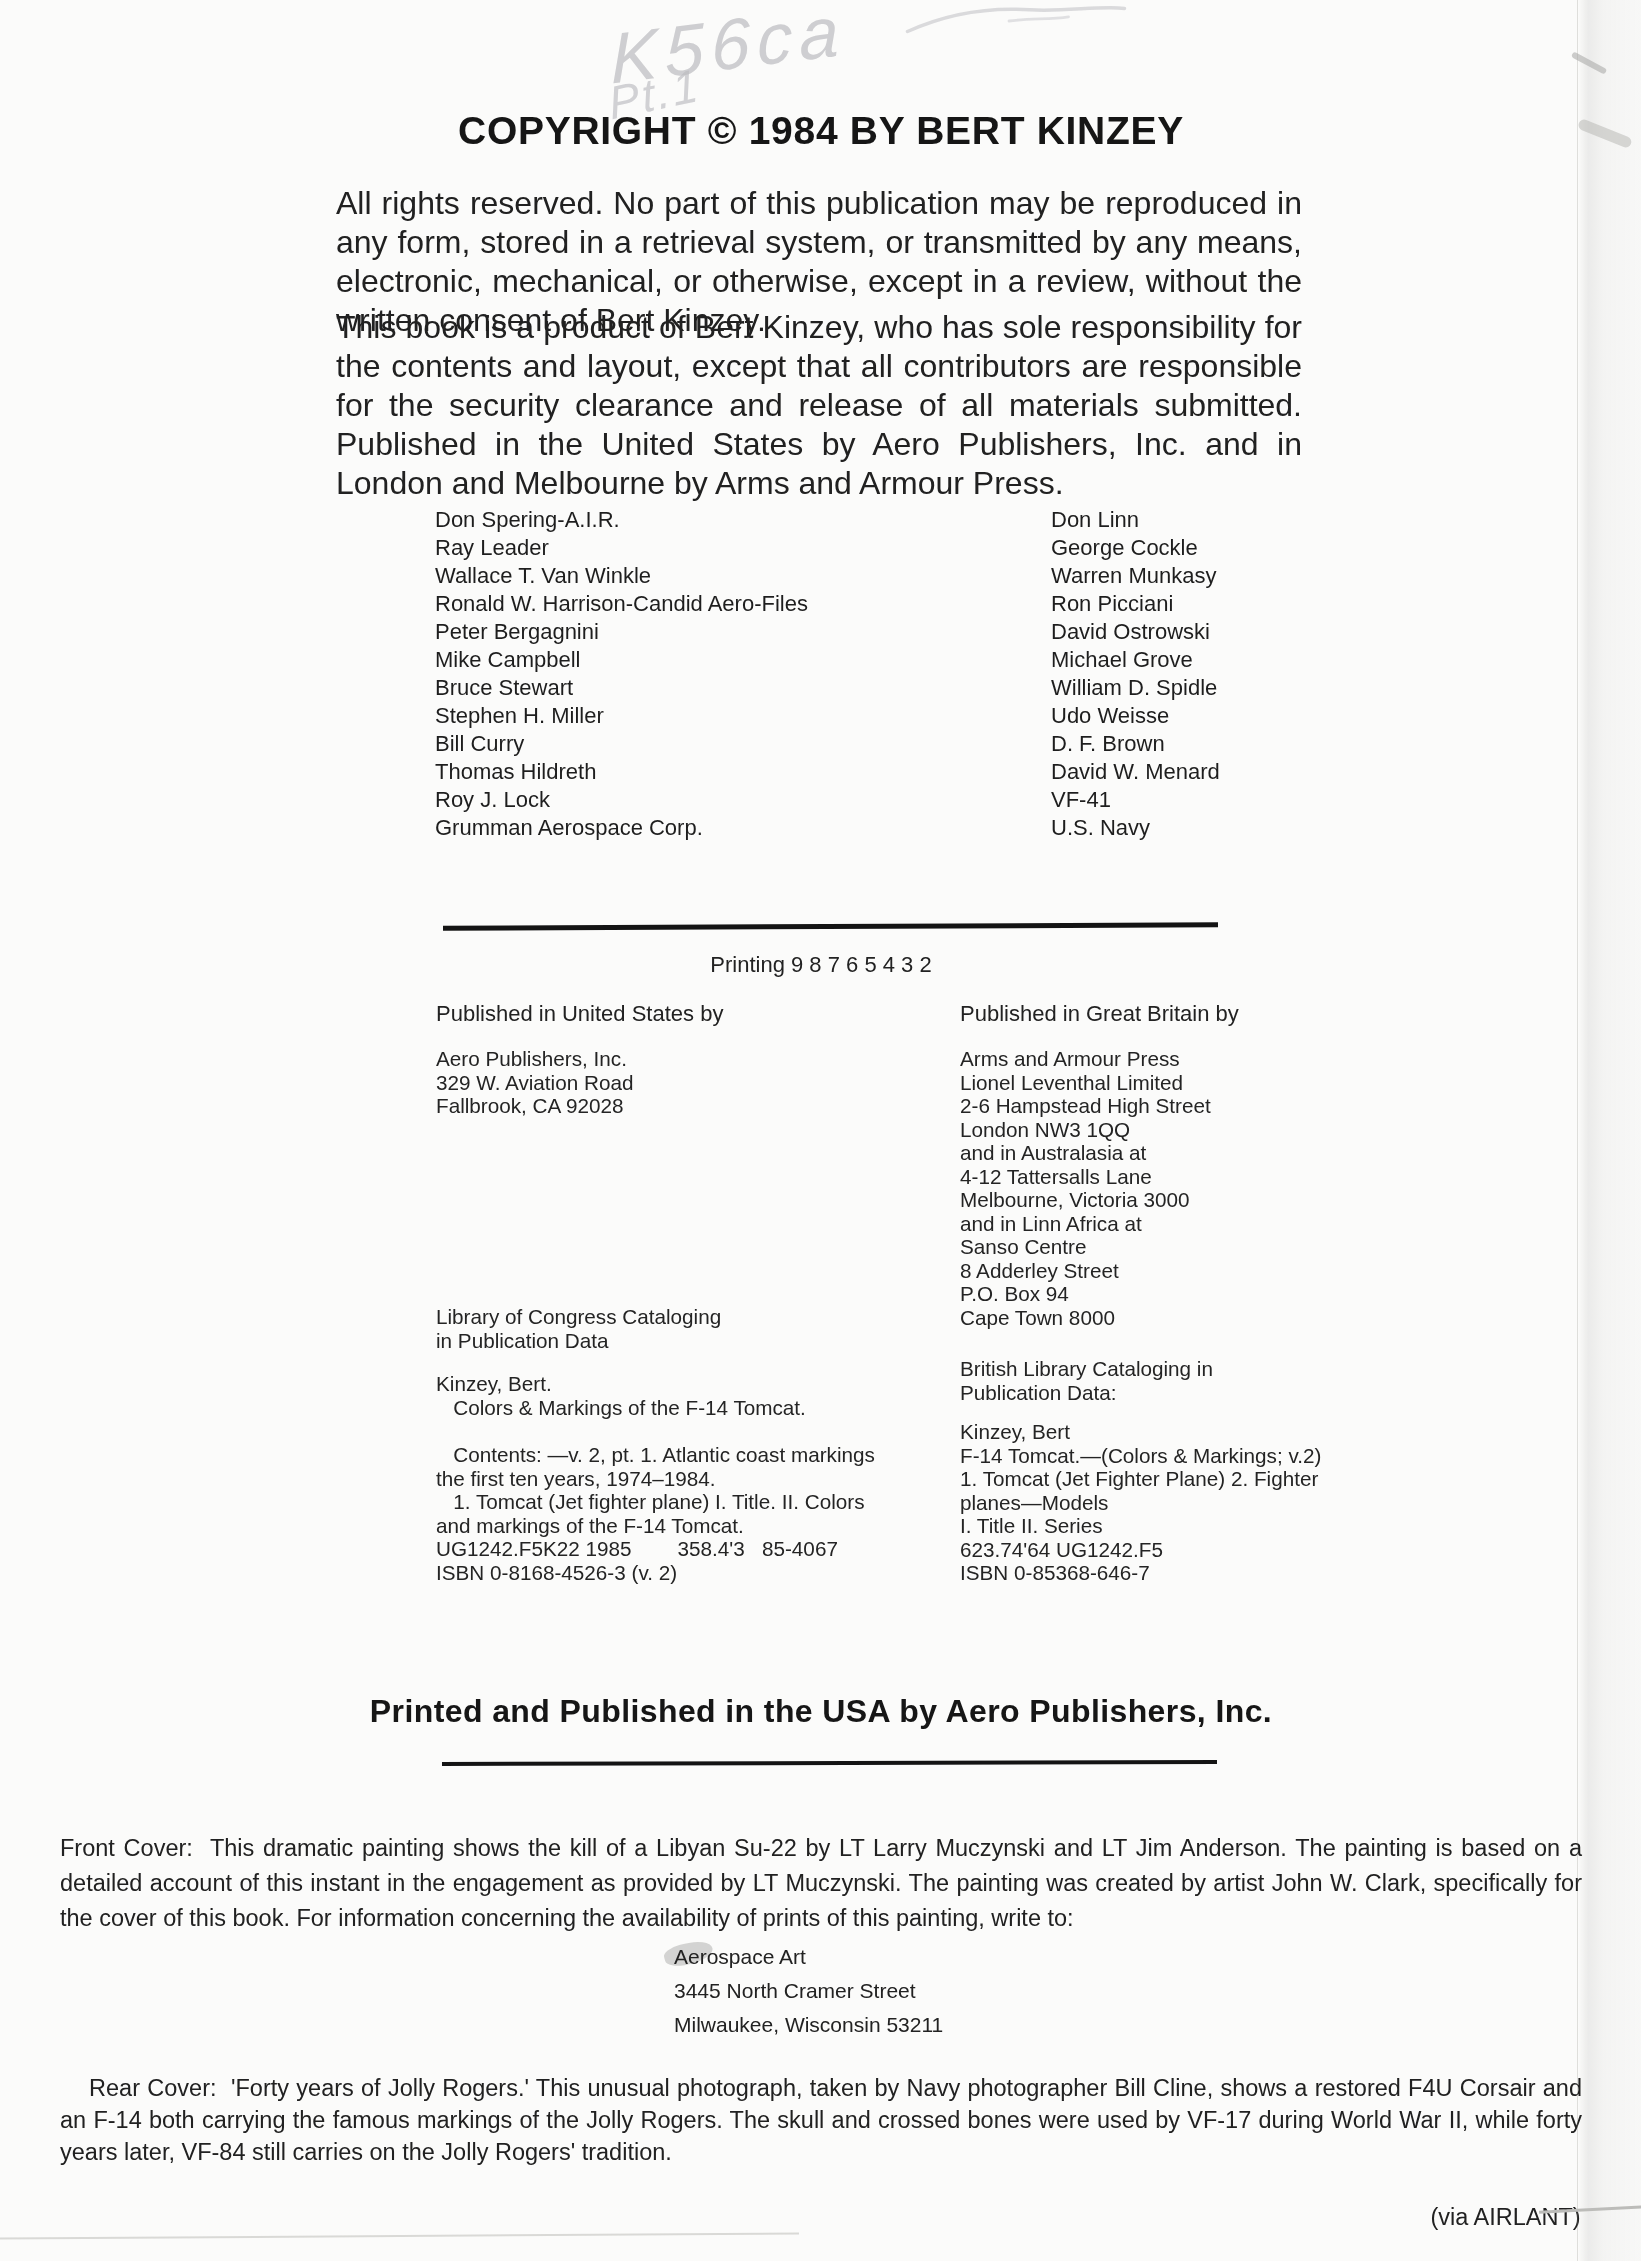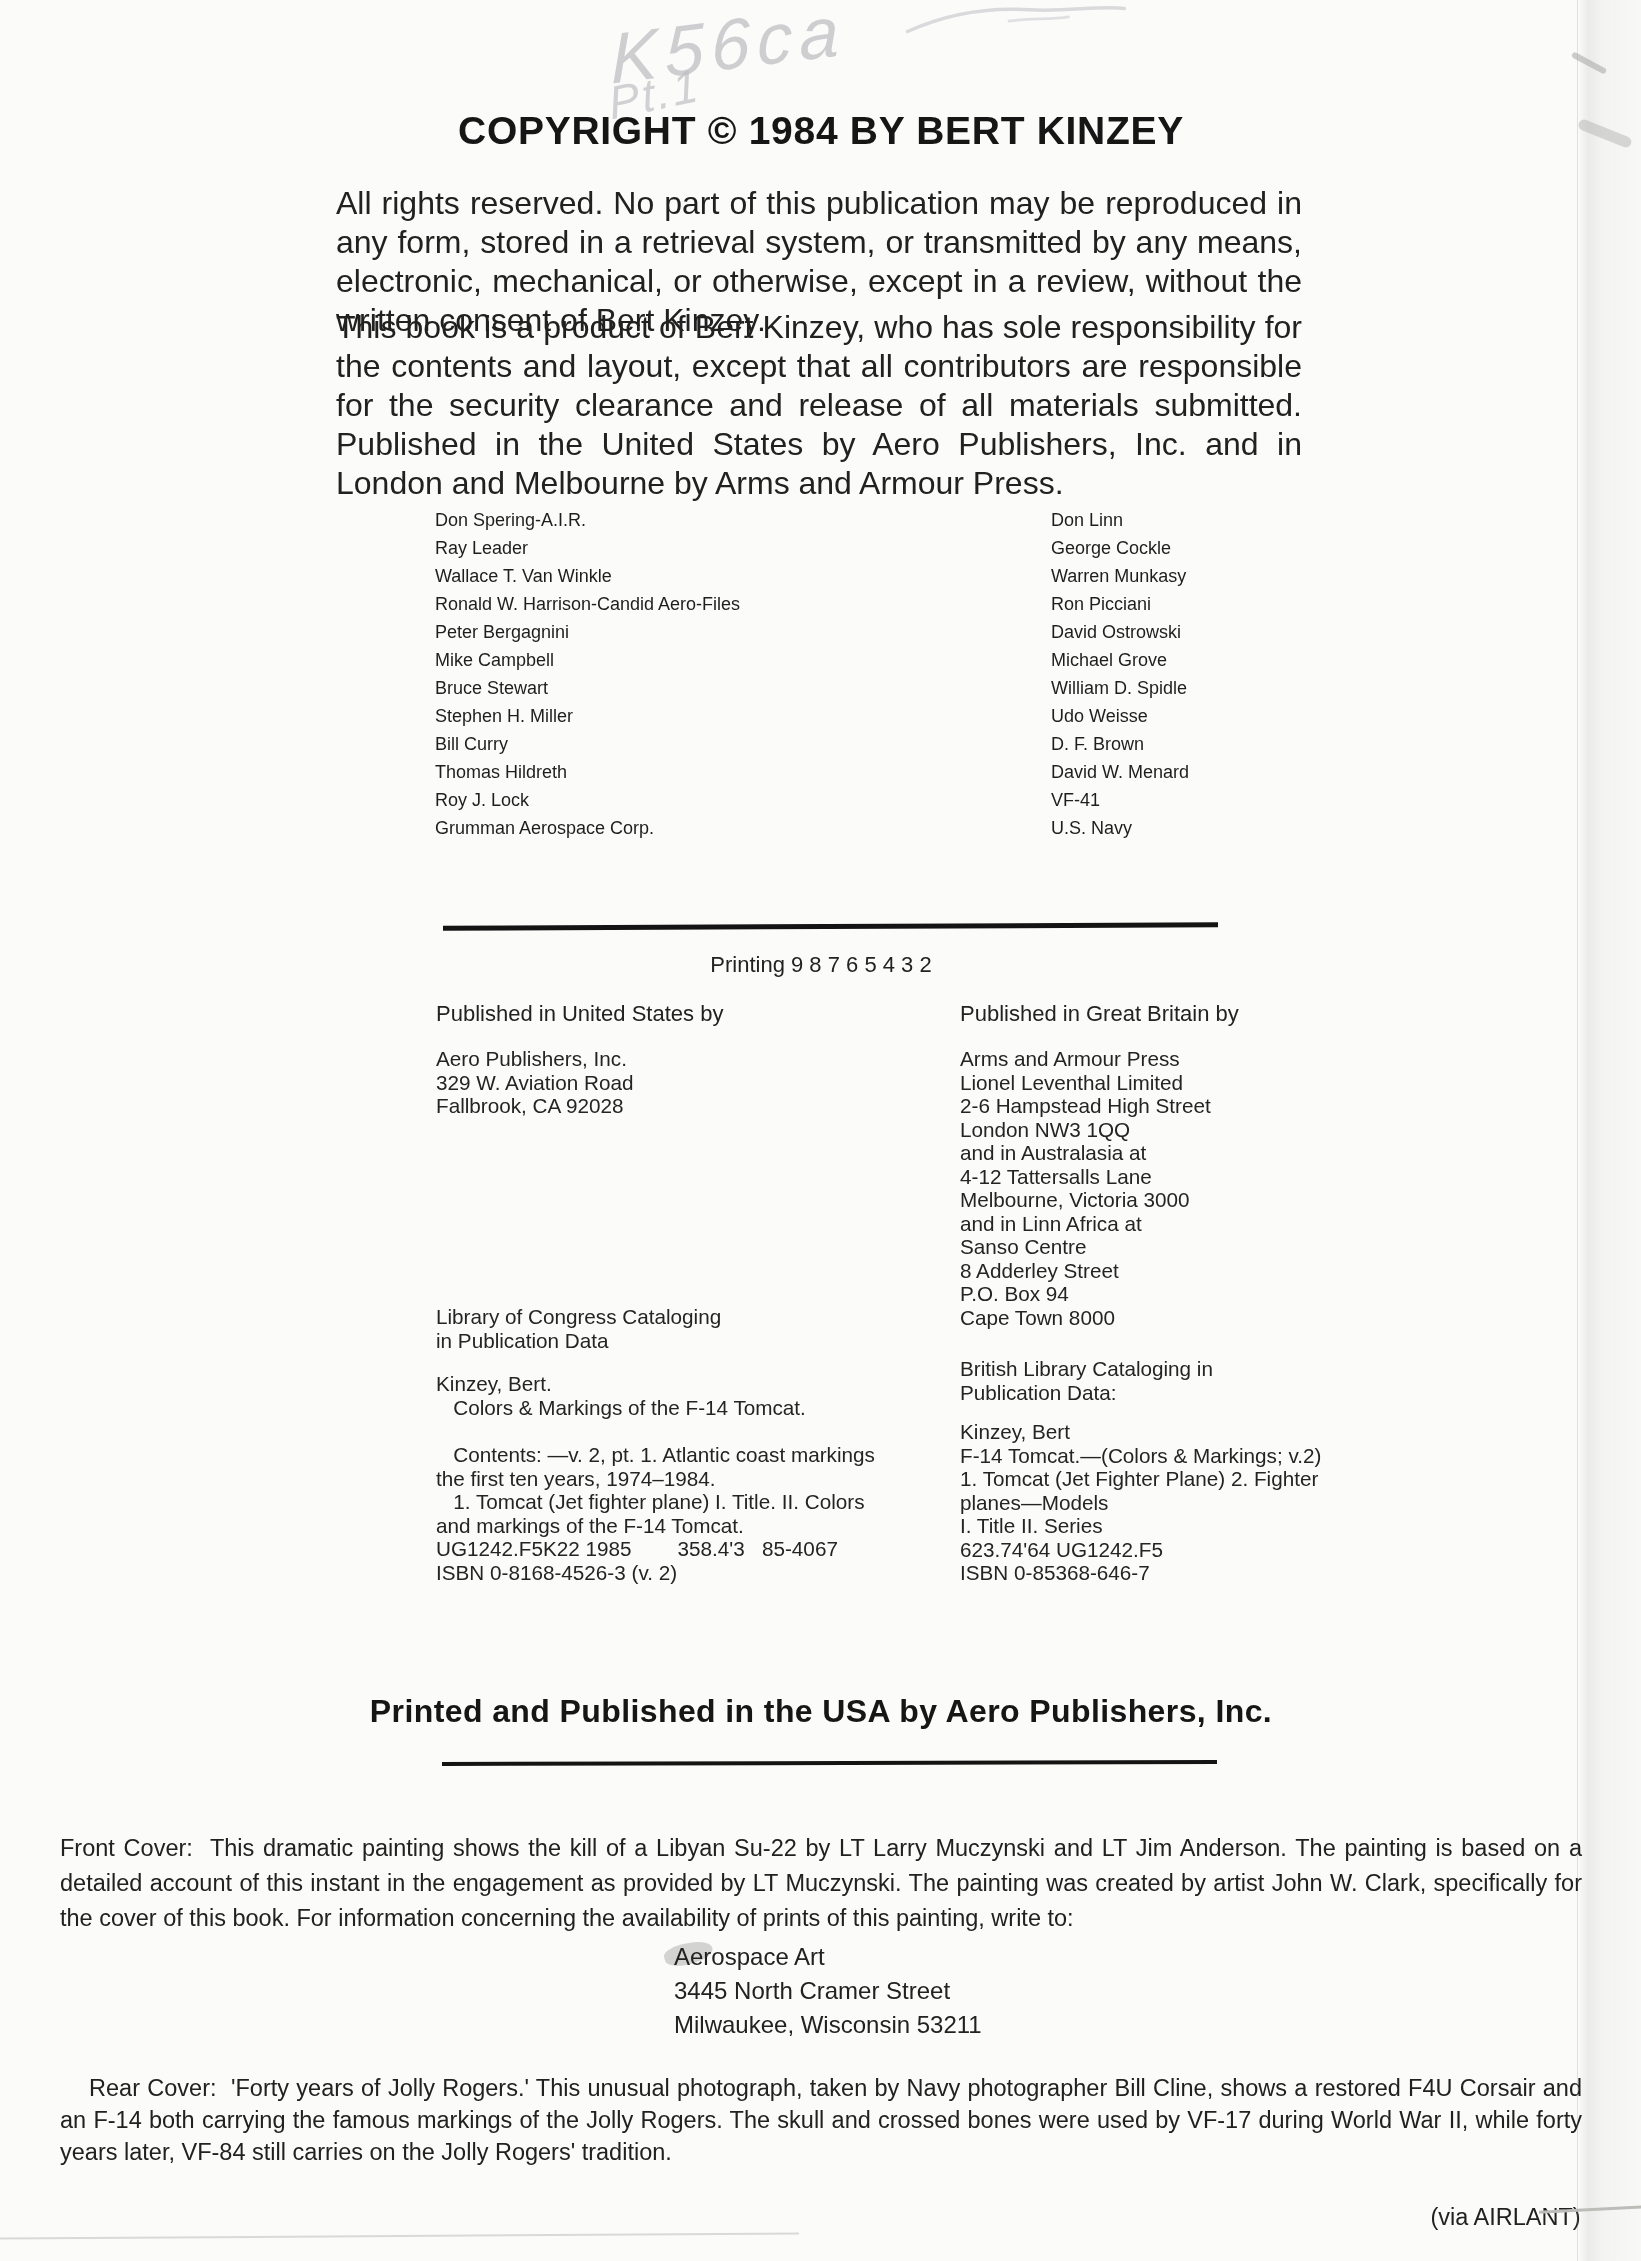--- a/index.html
+++ b/index.html
@@ -22,21 +22,21 @@
   .hw-2 { left:608px; top:67px; font-size:46px; letter-spacing:2.8px; transform:rotate(-12deg) skewX(-4deg); opacity:.65; }
   .hw-squiggle { left:904px; top:0; opacity:.8; }
 
   .title { top:109px; font-size:39px; font-weight:bold; letter-spacing:0.7px; color:#161616; }
 
   .bodypara { left:336px; width:966px; font-size:32px; line-height:39px; color:#212121; }
   .para-rights { top:184px; }
   .para-production { top:308px; }
 
   .contrib-heading { top:452px; font-size:36px; font-weight:bold; letter-spacing:1.4px; color:#151515; }
-  .contrib-col { font-size:18px; line-height:28px; top:506px; }
+  .contrib-col { font-size:22px; line-height:28px; top:506px; }
   .contrib-left { left:435px; }
   .contrib-right { left:1051px; }
 
   .rule { background:#141414; }
   .rule-top { left:443px; top:924px; width:775px; height:4.9px; transform:rotate(-0.25deg); }
   .rule-bottom { left:442px; top:1761px; width:775px; height:4.2px; transform:rotate(-0.15deg); }
 
   .printing-line { top:952px; font-size:22px; color:#222; }
 
   .col-heading { font-size:22px; color:#222; }
@@ -52,21 +52,21 @@
   .loc-details { top:1443px; }
   .bl-heading { top:1357px; }
   .bl-entry { top:1420px; }
 
   .printed-heading { top:1693px; font-size:32px; font-weight:bold; letter-spacing:0.4px; color:#161616; }
 
   .cover-para { left:60px; width:1522px; font-size:23.5px; color:#212121; }
   .front-cover { top:1831px; line-height:35px; }
   .rear-cover { top:2040px; line-height:32px; }
 
-  .print-addr { left:674px; top:1940px; font-size:24px; line-height:34px; color:#222; }
+  .print-addr { left:674px; top:1940px; font-size:21px; line-height:34px; color:#222; }
 
   .photo-credit { position:absolute; right:1.4px; bottom:-1.4px; white-space:nowrap; }
 
   .addr-smudge { left:664px; top:1943px; width:49px; height:21px; background:#8a8a88; opacity:.35; border-radius:40% 60% 50% 50%; transform:rotate(-15deg); }
 
   .edge-strip { right:0; top:0; width:64px; height:100%;
     background:linear-gradient(to right, rgba(110,110,105,0) 0%, rgba(110,110,105,0.11) 16%, rgba(110,110,105,0.05) 40%, rgba(110,110,105,0.02) 100%);
     border-left:1.4px solid rgba(130,130,125,0.22); }
   .edge-smudge-1 { left:1570px; top:60px; width:38px; height:6.3px; background:#a6a6a4; transform:rotate(28deg); border-radius:3.5px; opacity:.55; }
   .edge-smudge-2 { left:1577px; top:128px; width:56px; height:10.5px; background:#b3b3b0; transform:rotate(22deg); border-radius:5.6px; opacity:.5; }

